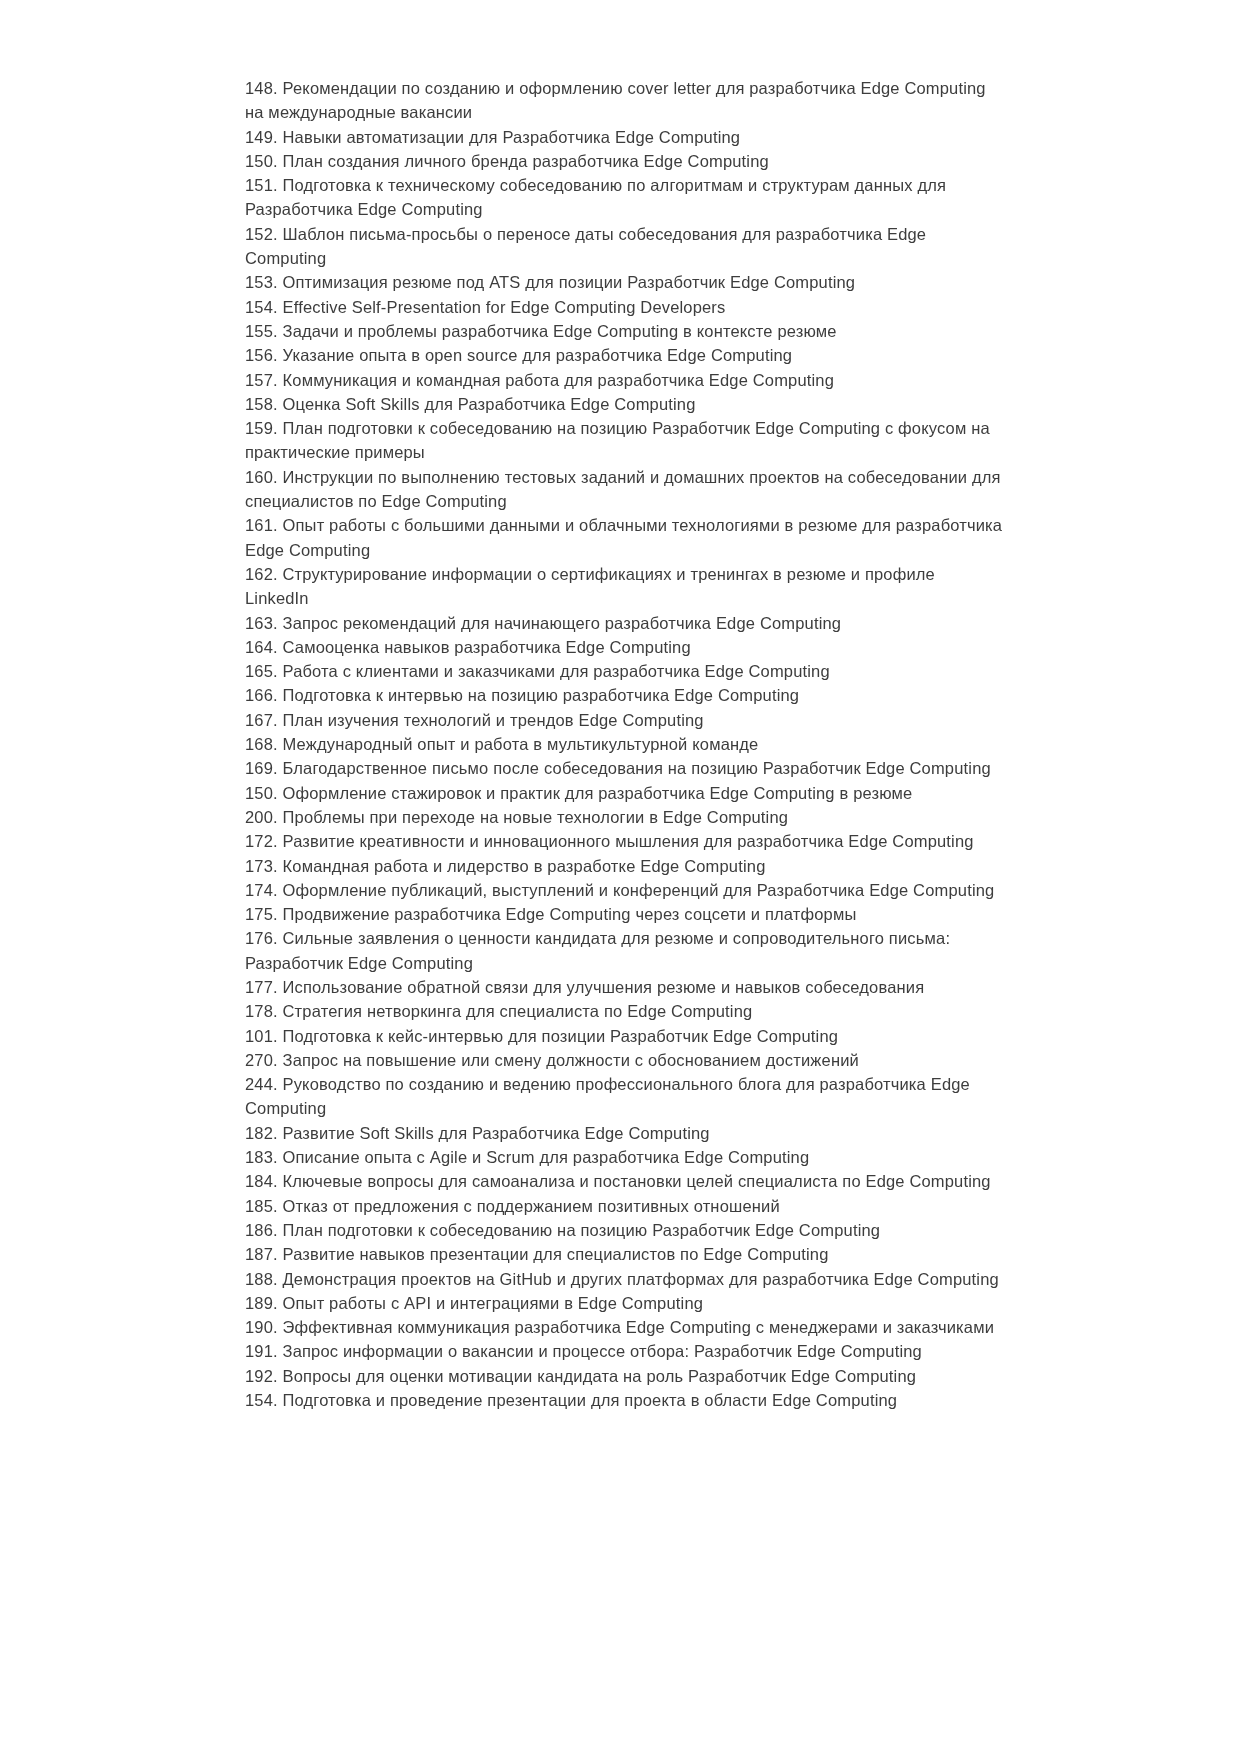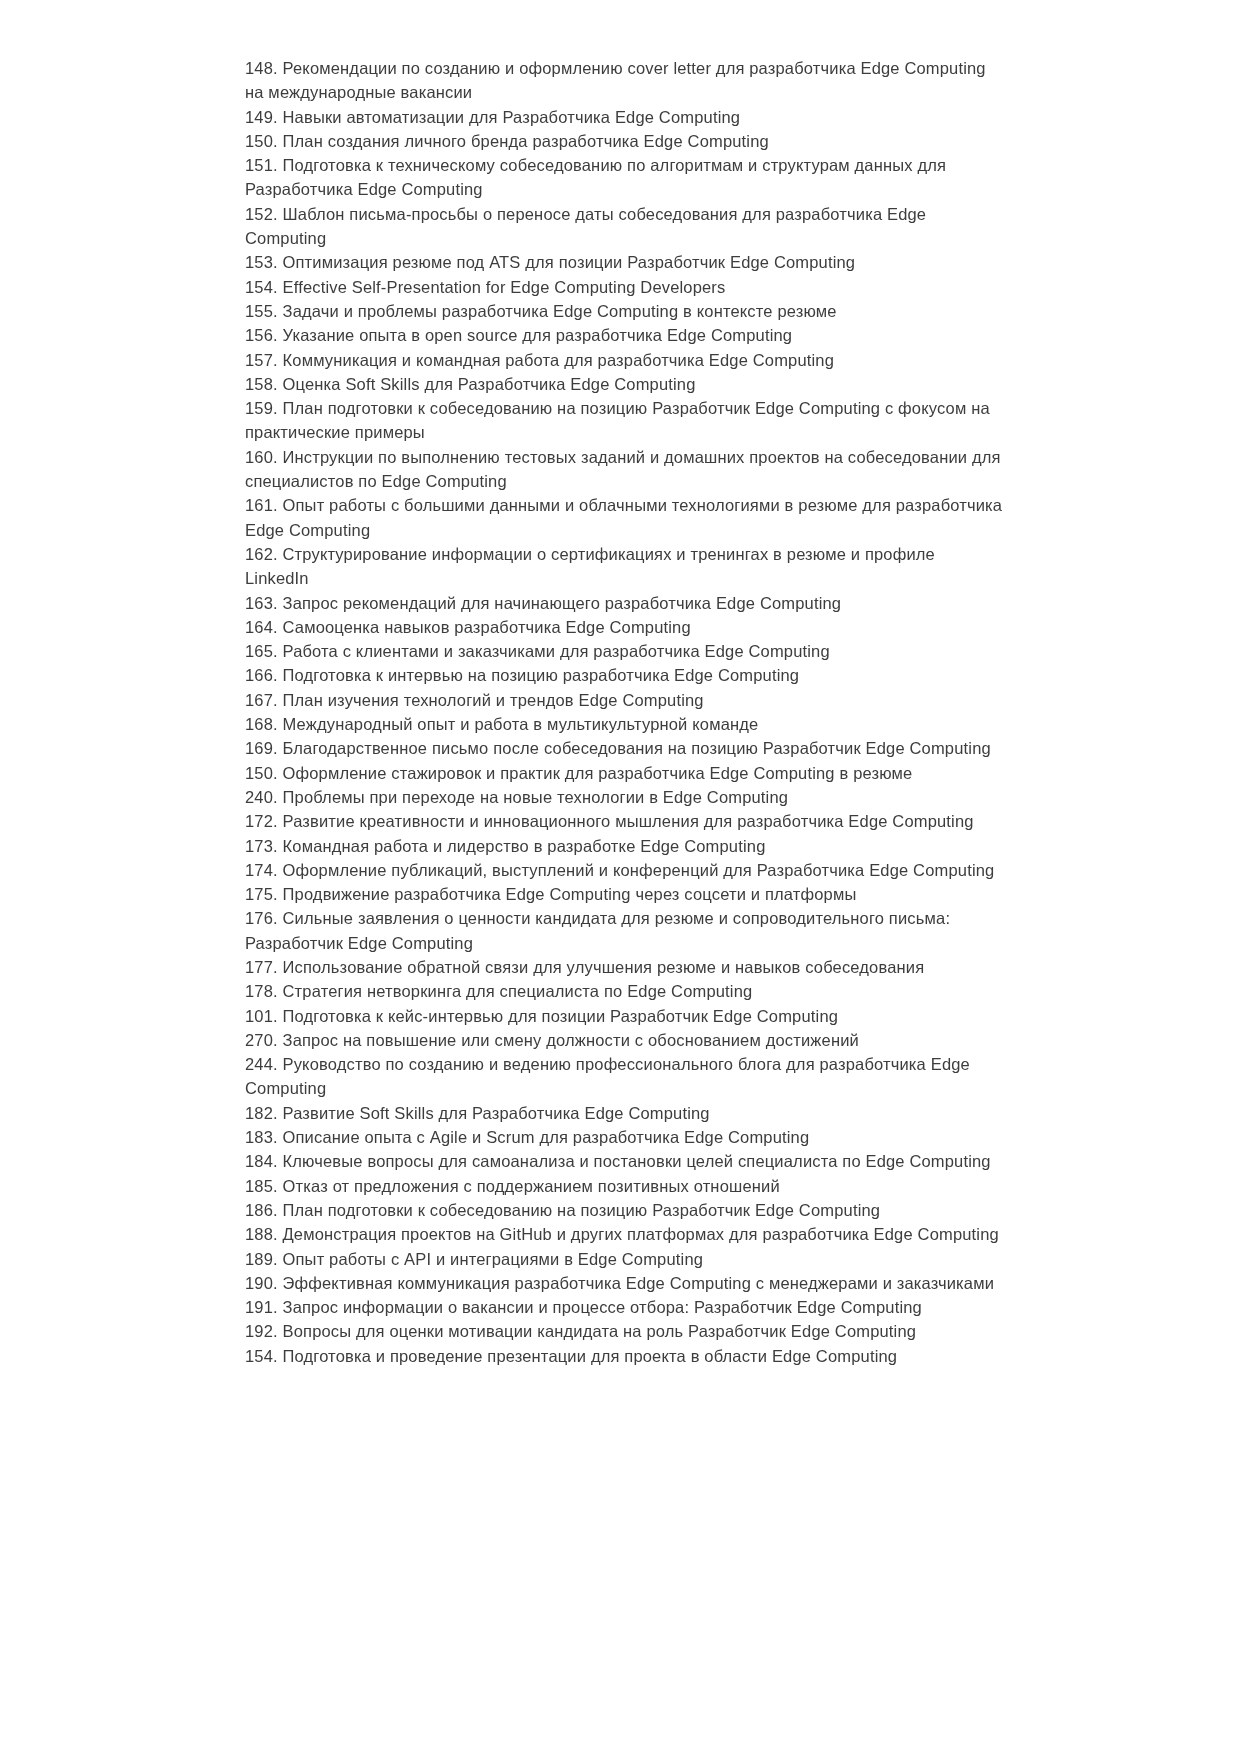--- a/index.html
+++ b/index.html
@@ -10,21 +10,21 @@
   body {
     width: 1239px;
     min-height: 1753px;
     font-family: "Liberation Sans", sans-serif;
     color: #3c3c3c;
   }
   .page {
     width: 1239px;
     min-height: 1753px;
     box-sizing: border-box;
-    padding: 56px 236px 40px 245px;
+    padding: 76px 236px 40px 245px;
     background: #ffffff;
   }
   .doc-list {
     list-style: none;
     margin: 0;
     padding: 0;
   }
   .doc-list li {
     font-size: 16.5px;
     line-height: 24.3px;
@@ -57,36 +57,37 @@
       <li>161. Опыт работы с большими данными и облачными технологиями в резюме для разработчика Edge Computing</li>
       <li>162. Структурирование информации о сертификациях и тренингах в резюме и профиле LinkedIn</li>
       <li>163. Запрос рекомендаций для начинающего разработчика Edge Computing</li>
       <li>164. Самооценка навыков разработчика Edge Computing</li>
       <li>165. Работа с клиентами и заказчиками для разработчика Edge Computing</li>
       <li>166. Подготовка к интервью на позицию разработчика Edge Computing</li>
       <li>167. План изучения технологий и трендов Edge Computing</li>
       <li>168. Международный опыт и работа в мультикультурной команде</li>
       <li>169. Благодарственное письмо после собеседования на позицию Разработчик Edge Computing</li>
       <li>150. Оформление стажировок и практик для разработчика Edge Computing в резюме</li>
-      <li>240. Проблемы при переходе на новые технологии в Edge Computing</li>
+      <li>200. Проблемы при переходе на новые технологии в Edge Computing</li>
       <li>172. Развитие креативности и инновационного мышления для разработчика Edge Computing</li>
       <li>173. Командная работа и лидерство в разработке Edge Computing</li>
       <li>174. Оформление публикаций, выступлений и конференций для Разработчика Edge Computing</li>
       <li>175. Продвижение разработчика Edge Computing через соцсети и платформы</li>
       <li>176. Сильные заявления о ценности кандидата для резюме и сопроводительного письма: Разработчик Edge Computing</li>
       <li>177. Использование обратной связи для улучшения резюме и навыков собеседования</li>
       <li>178. Стратегия нетворкинга для специалиста по Edge Computing</li>
       <li>101. Подготовка к кейс-интервью для позиции Разработчик Edge Computing</li>
       <li>270. Запрос на повышение или смену должности с обоснованием достижений</li>
       <li>244. Руководство по созданию и ведению профессионального блога для разработчика Edge Computing</li>
       <li>182. Развитие Soft Skills для Разработчика Edge Computing</li>
       <li>183. Описание опыта с Agile и Scrum для разработчика Edge Computing</li>
       <li>184. Ключевые вопросы для самоанализа и постановки целей специалиста по Edge Computing</li>
       <li>185. Отказ от предложения с поддержанием позитивных отношений</li>
       <li>186. План подготовки к собеседованию на позицию Разработчик Edge Computing</li>
+      <li>187. Развитие навыков презентации для специалистов по Edge Computing</li>
       <li>188. Демонстрация проектов на GitHub и других платформах для разработчика Edge Computing</li>
       <li>189. Опыт работы с API и интеграциями в Edge Computing</li>
       <li>190. Эффективная коммуникация разработчика Edge Computing с менеджерами и заказчиками</li>
       <li>191. Запрос информации о вакансии и процессе отбора: Разработчик Edge Computing</li>
       <li>192. Вопросы для оценки мотивации кандидата на роль Разработчик Edge Computing</li>
       <li>154. Подготовка и проведение презентации для проекта в области Edge Computing</li>
     </ul>
 </div>
 
 </body></html>

